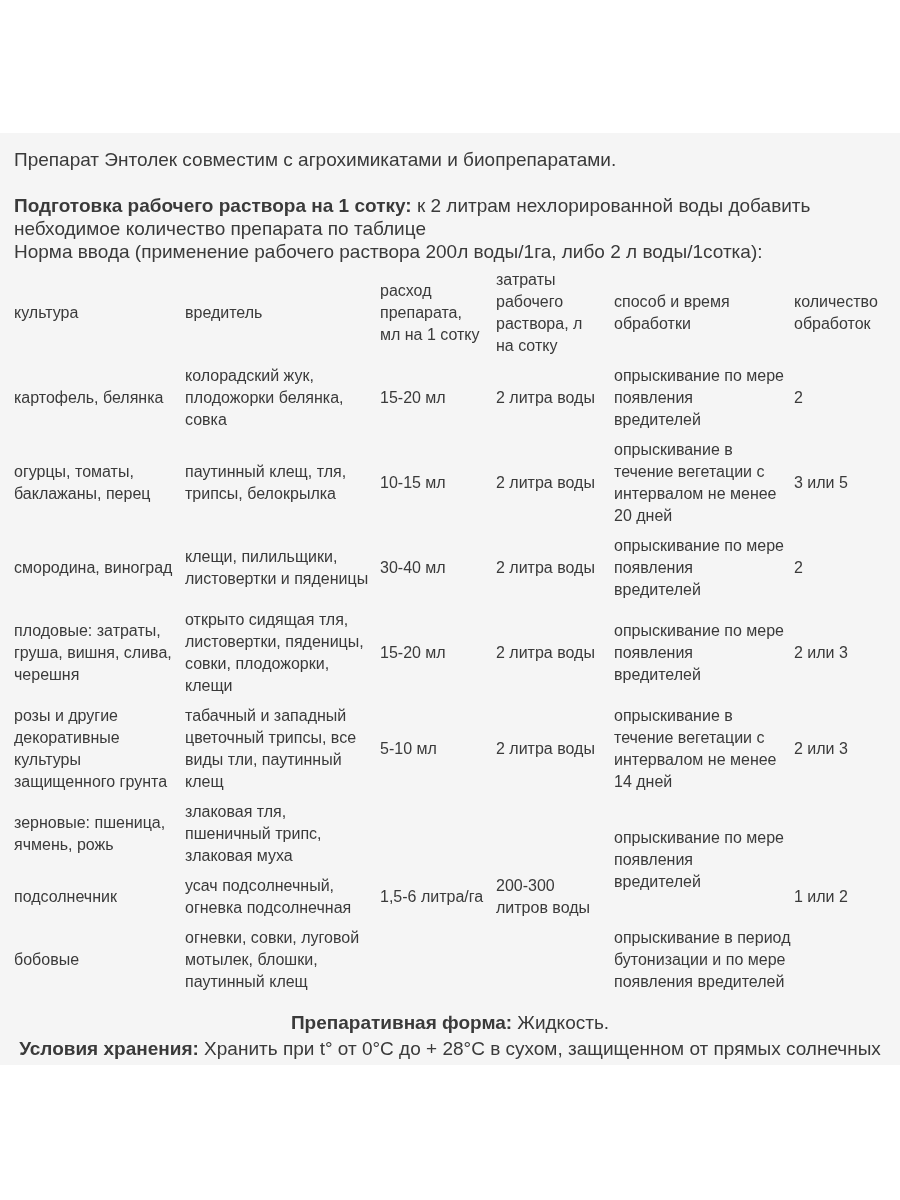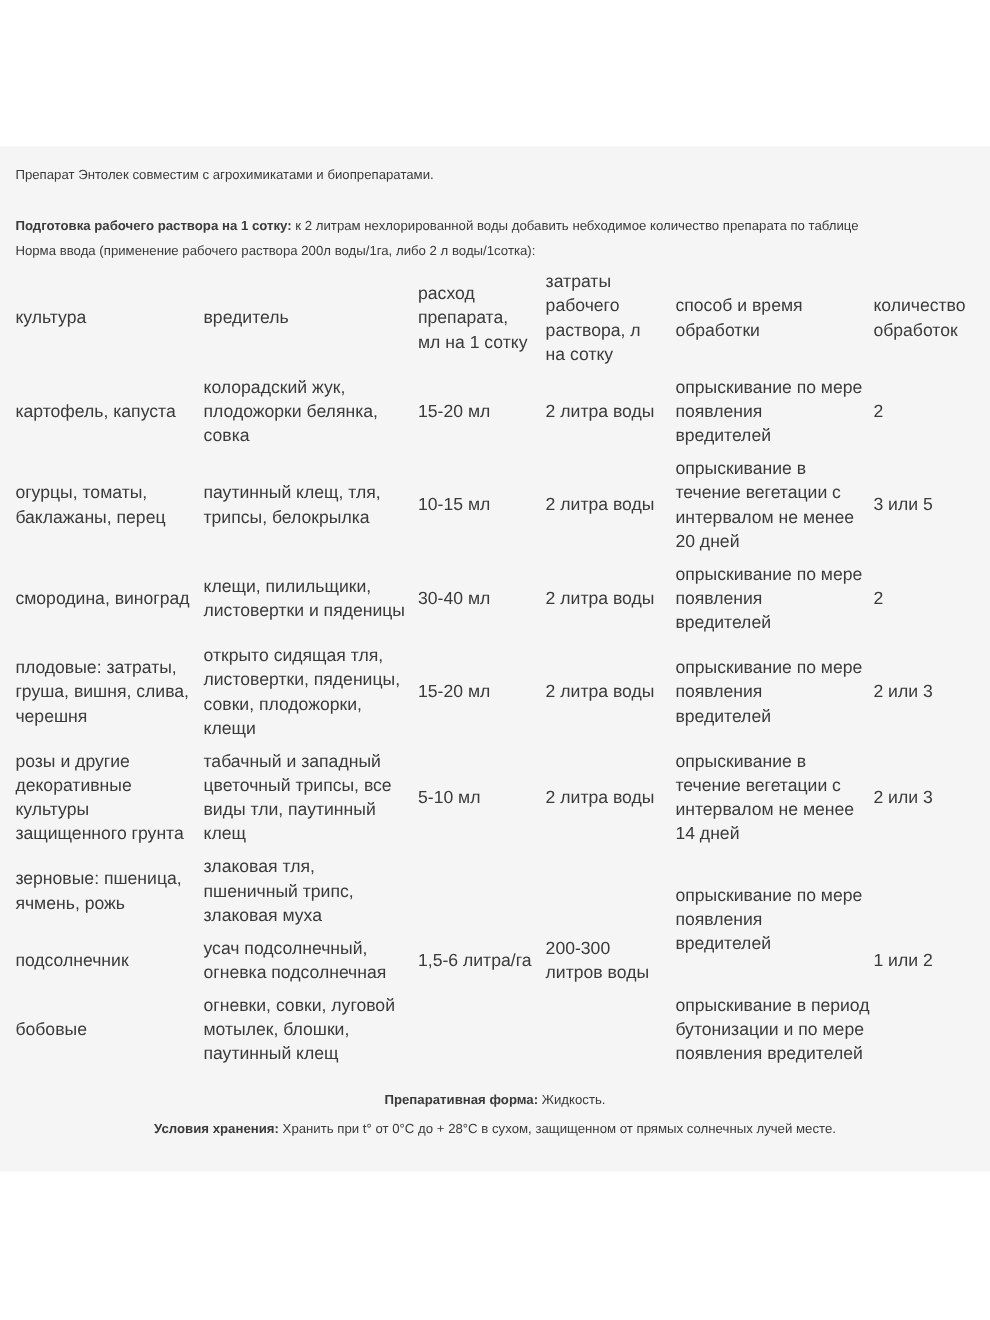--- a/index.html
+++ b/index.html
@@ -26,21 +26,21 @@
     left: 0;
     width: 900px;
     height: 932px;
     background: #f5f5f5;
     box-sizing: border-box;
     padding: 15px 14px 12px 14px;
     overflow: hidden;
   }
   p {
     margin: 0;
-    font-size: 12px;
+    font-size: 19px;
     line-height: 23px;
   }
   .intro-compat { margin-bottom: 23px; }
   b, strong { font-weight: bold; }
   table.usage {
     width: 872px;
     border-collapse: collapse;
     table-layout: fixed;
     margin-top: 2px;
   }
@@ -86,21 +86,21 @@
       <tbody>
           <tr>
         <th>культура</th>
         <th>вредитель</th>
         <th>расход препарата, мл на 1 сотку</th>
         <th>затраты рабочего раствора, л на сотку</th>
         <th>способ и время обработки</th>
         <th>количество обработок</th>
       </tr>
       <tr>
-        <td>картофель, капуста</td>
+        <td>картофель, белянка</td>
         <td>колорадский жук, плодожорки белянка, совка</td>
         <td>15-20 мл</td>
         <td>2 литра воды</td>
         <td>опрыскивание по мере появления вредителей</td>
         <td>2</td>
       </tr>
       <tr>
         <td>огурцы, томаты, баклажаны, перец</td>
         <td>паутинный клещ, тля, трипсы, белокрылка</td>
         <td>10-15 мл</td>

